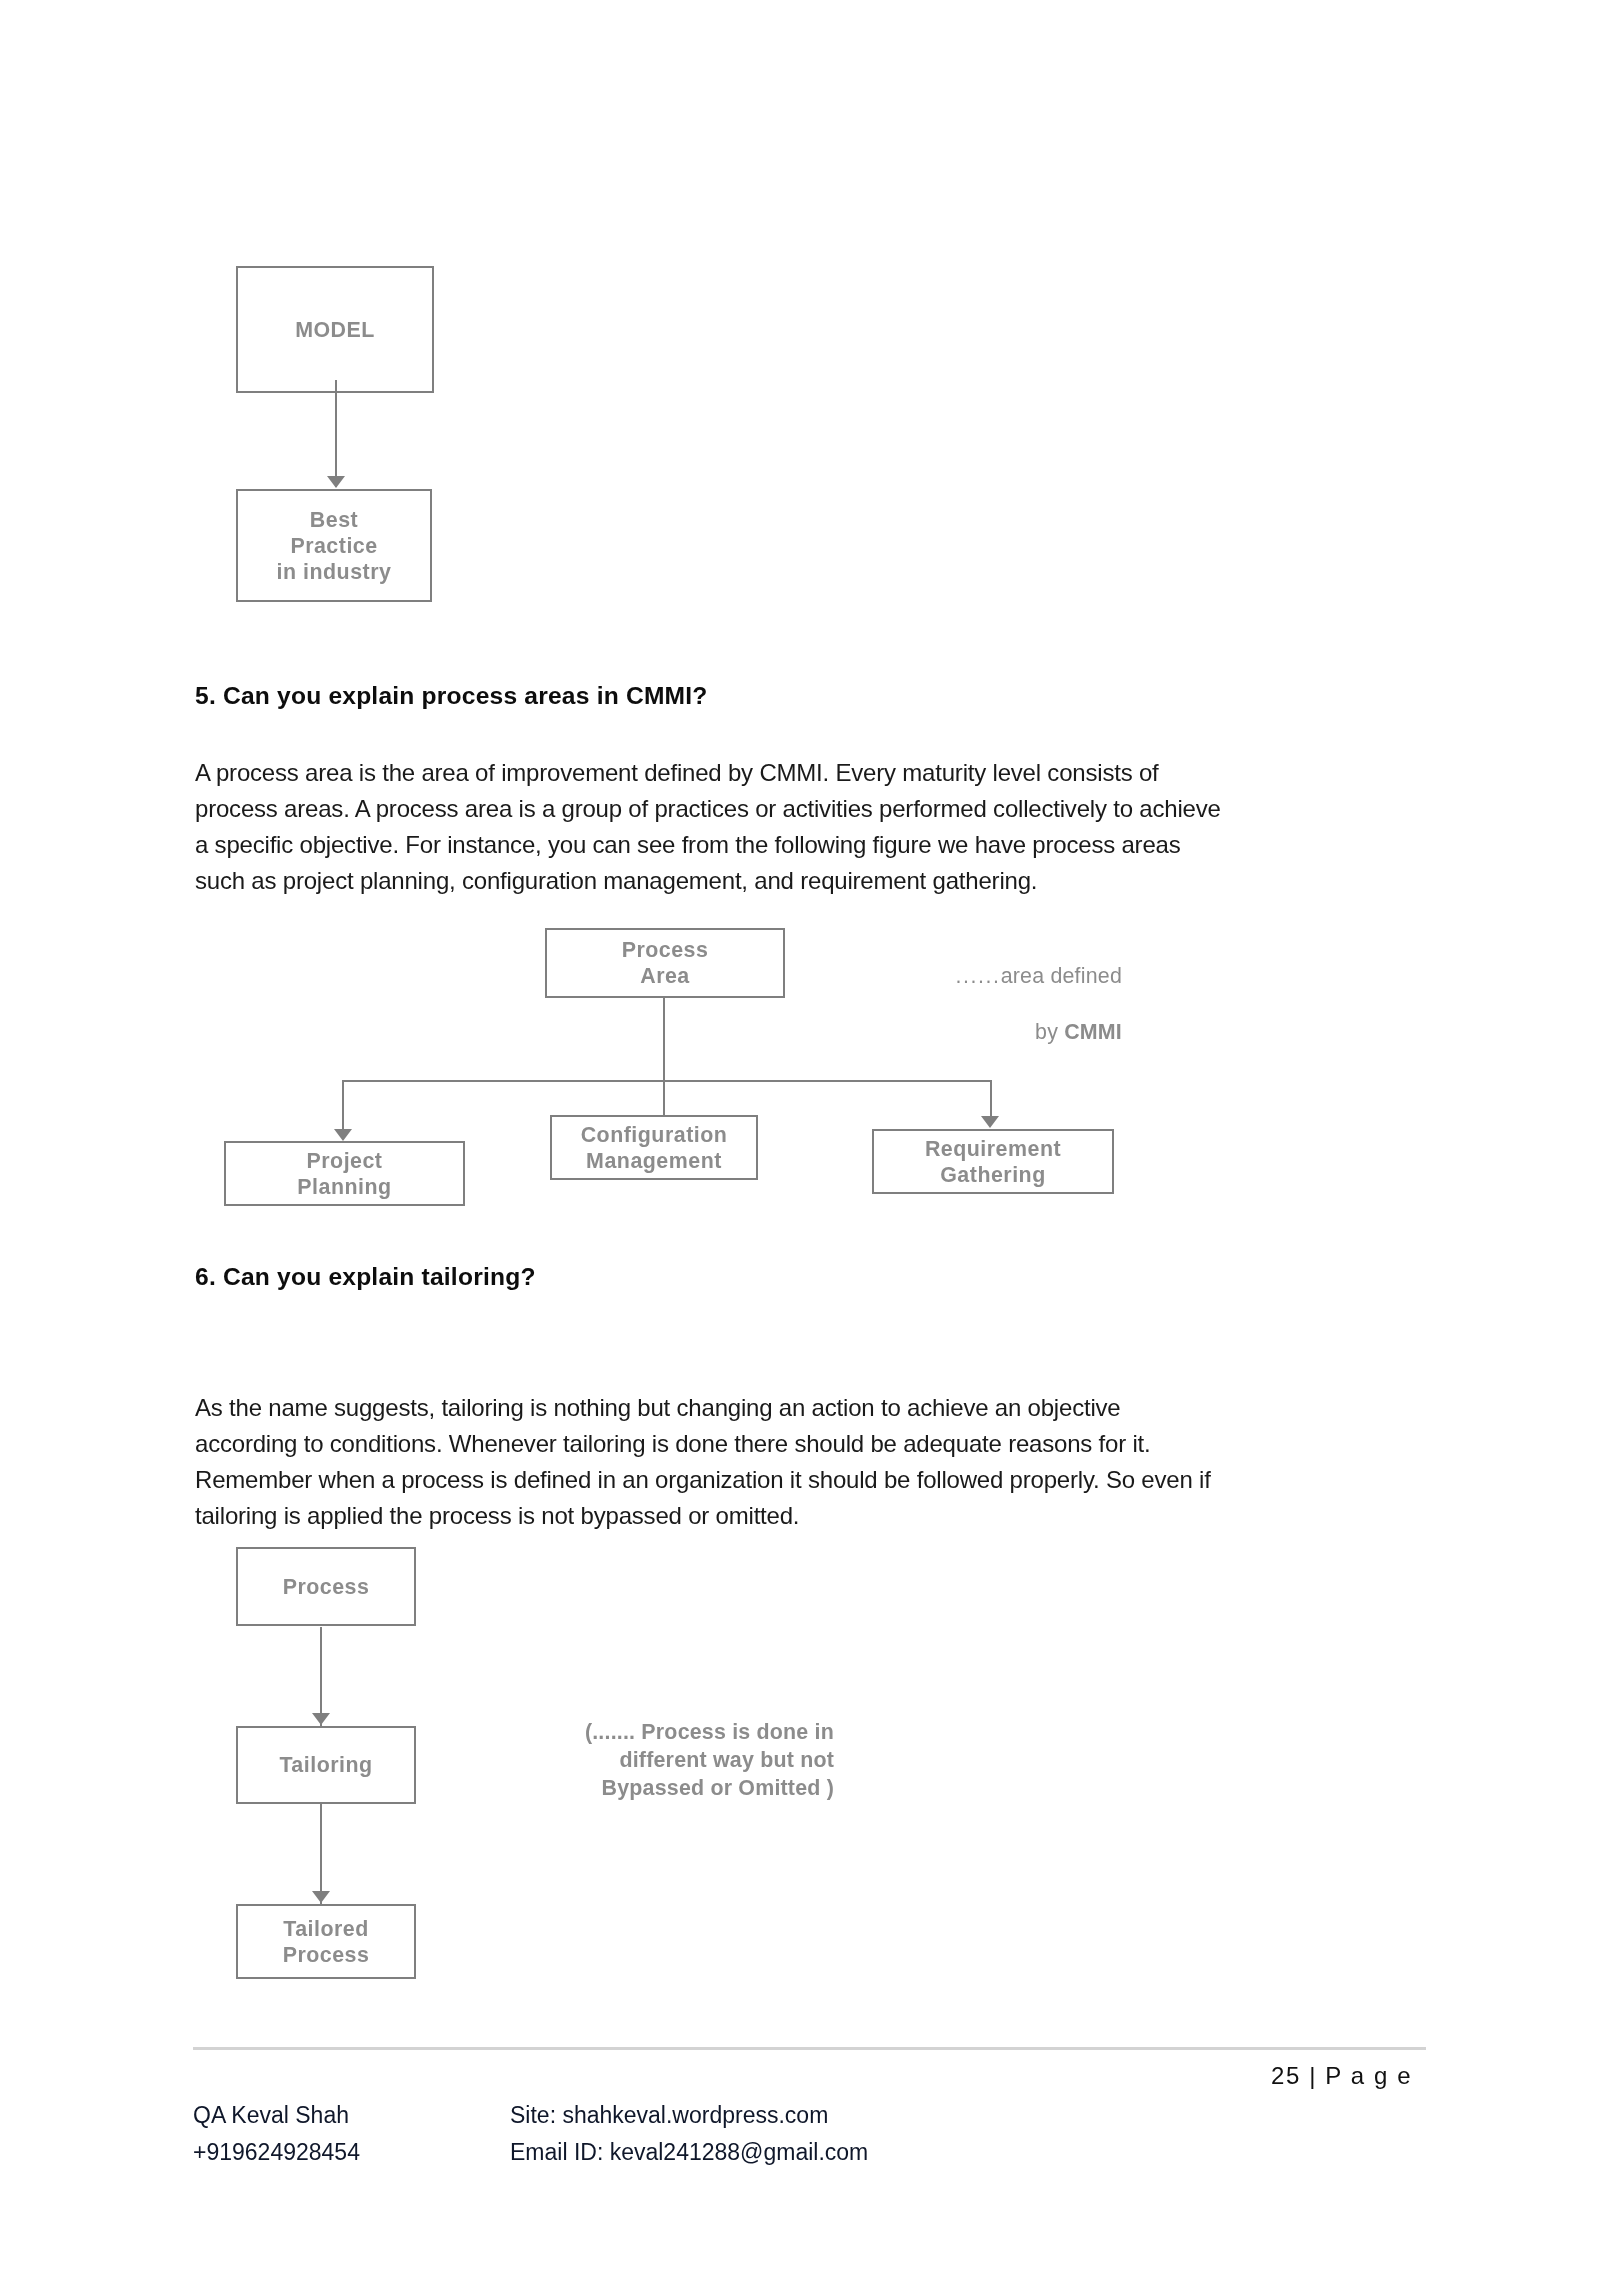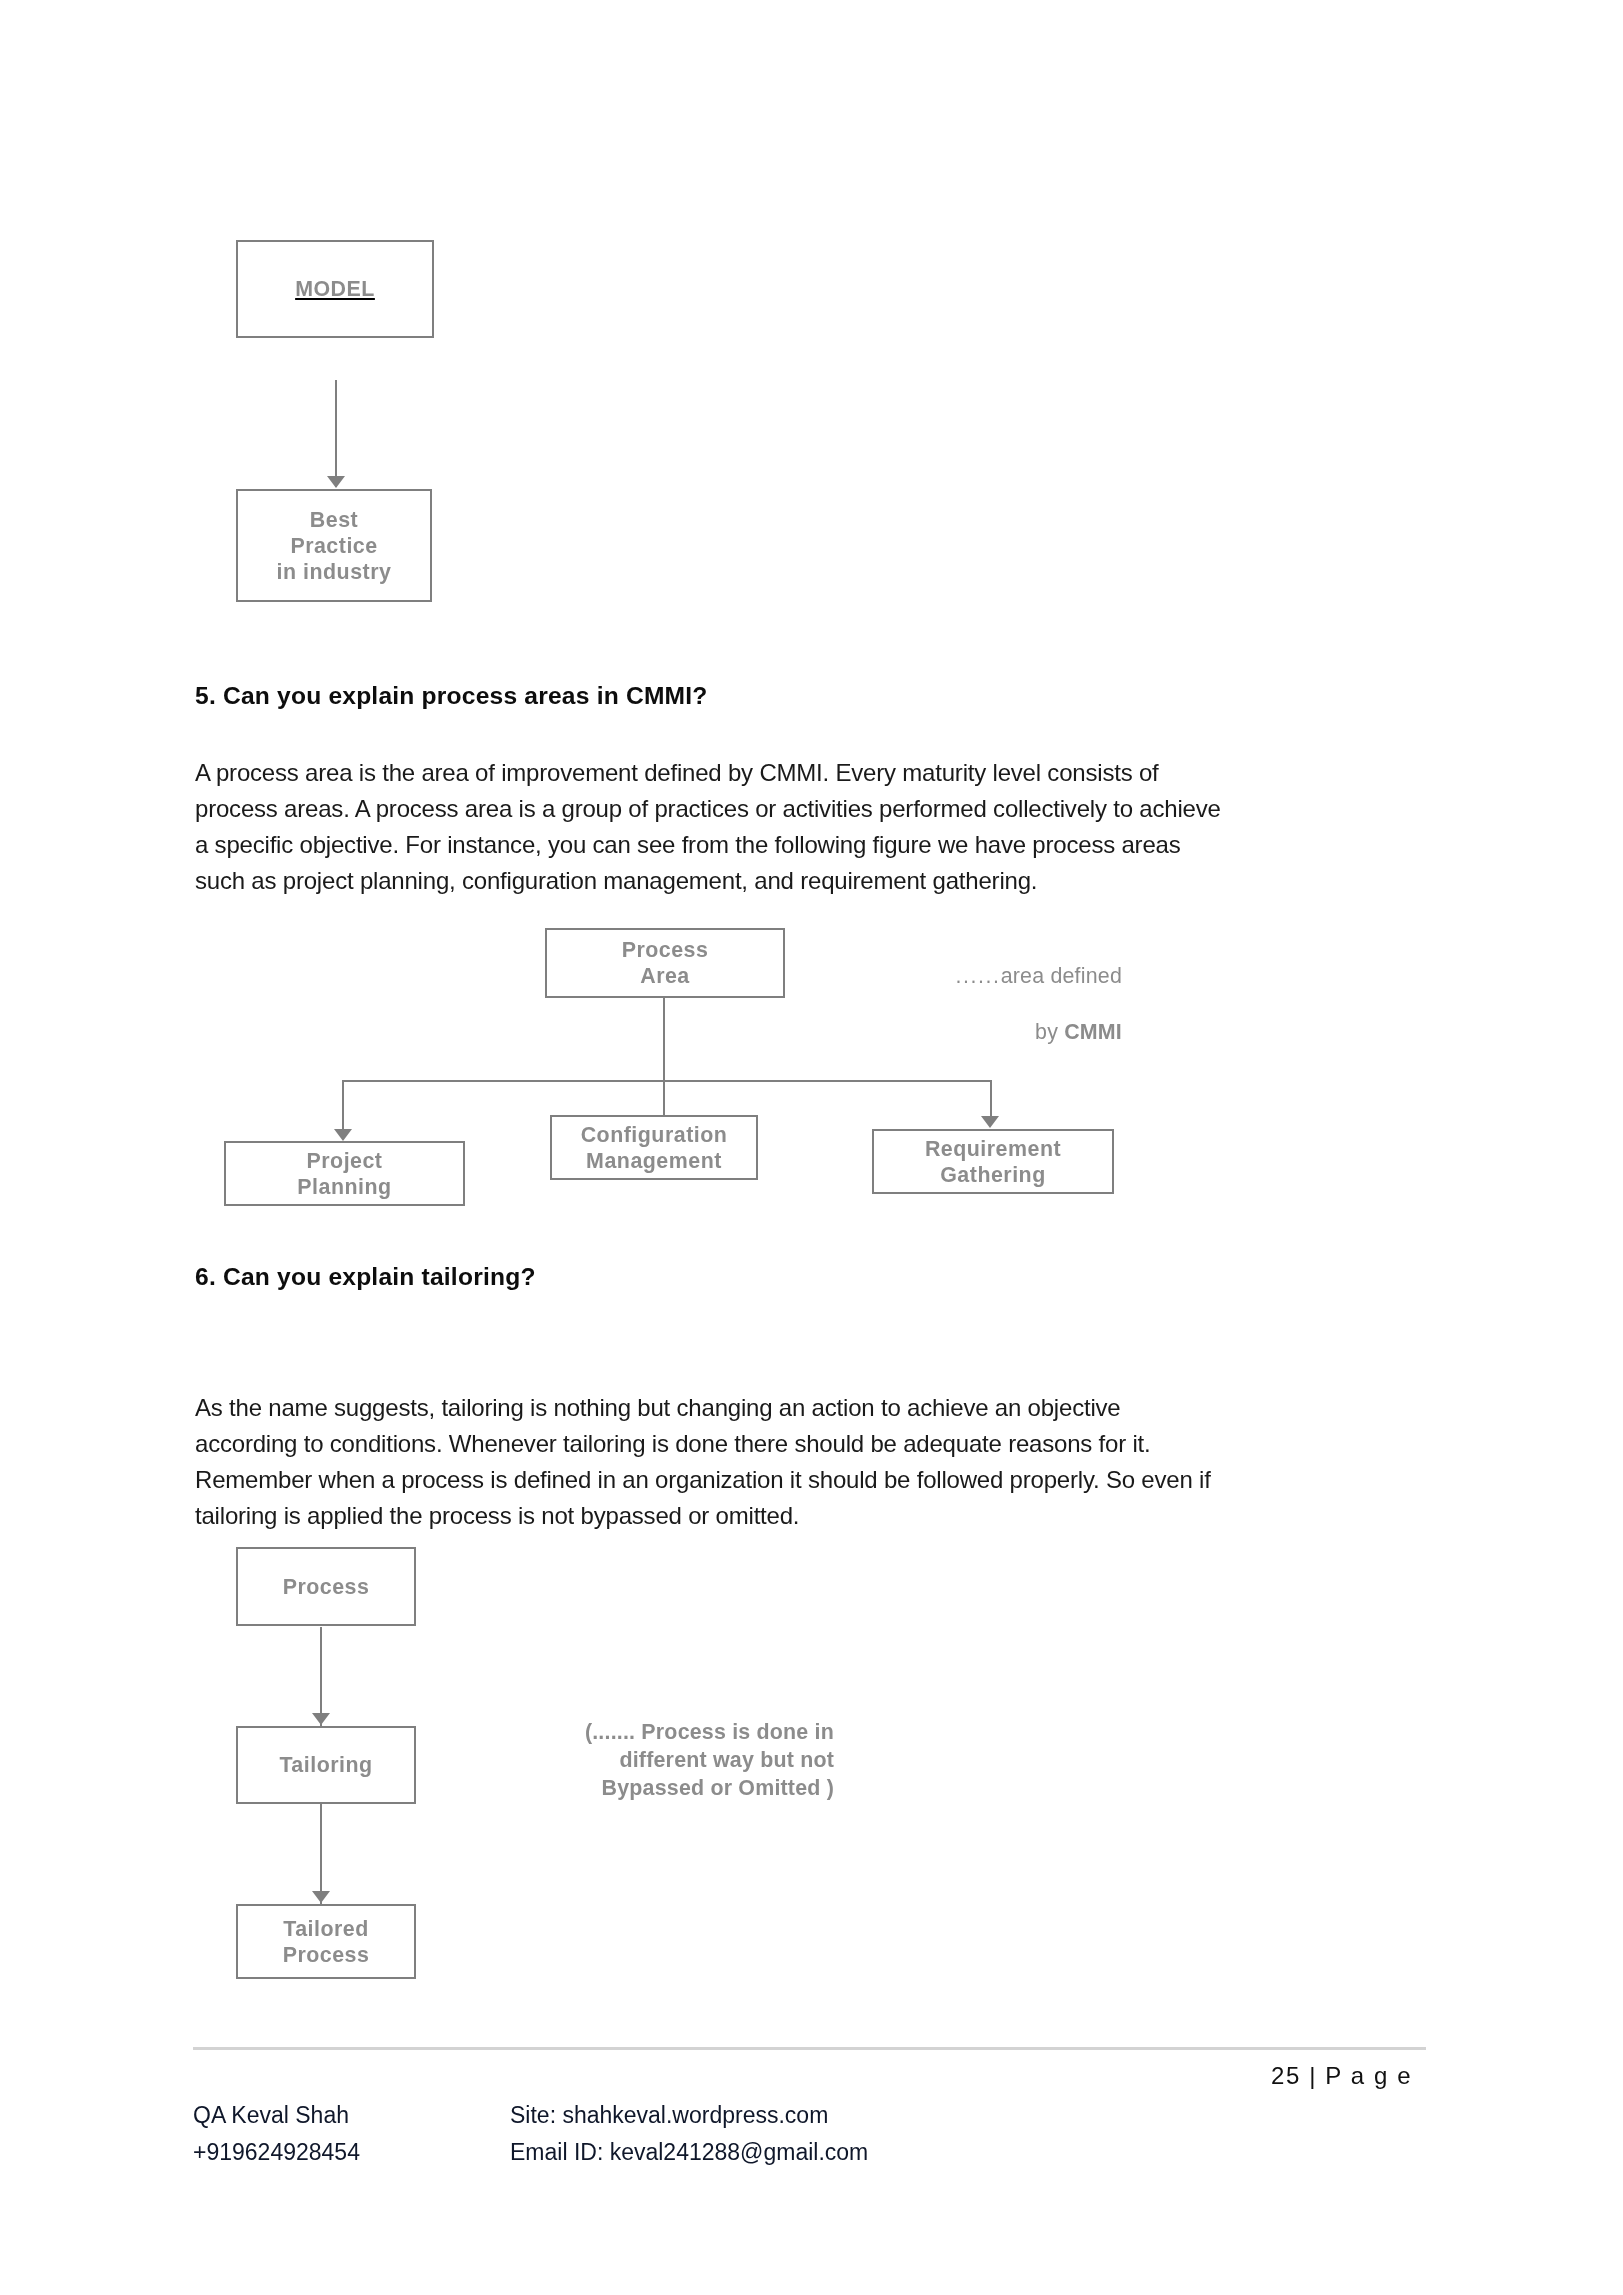--- a/index.html
+++ b/index.html
@@ -111,21 +111,21 @@
   }
 </style>
 </head>
 <body>
 
 <div class="page">
 
 
   <div>
 
-    <div class="dbox" style="left:236px; top:240px; width:198px; height:98px;text-decoration:underline;">
+    <div class="dbox" style="left:236px; top:266px; width:198px; height:127px;">
       <span>MODEL</span>
     </div>
 
     <div class="vline" style="left:335px; top:380px; height:107px;"></div>
     <div class="arrowhead" style="left:327px; top:476px;"></div>
 
     <div class="dbox" style="left:236px; top:489px; width:196px; height:113px;">
       <span>Best
 Practice
 in industry</span>

